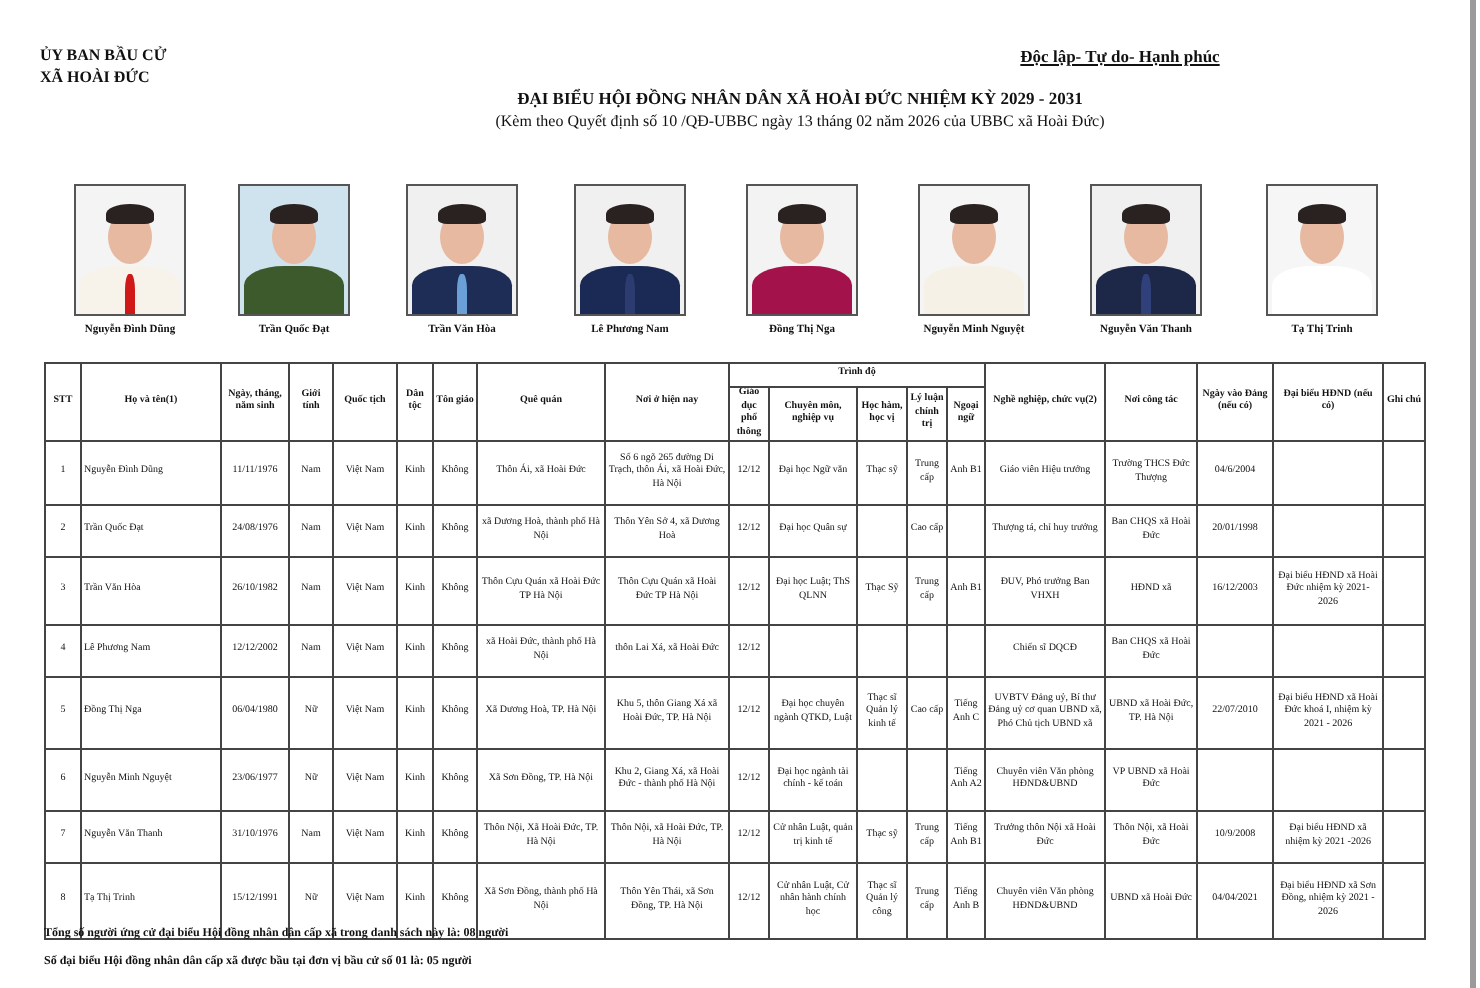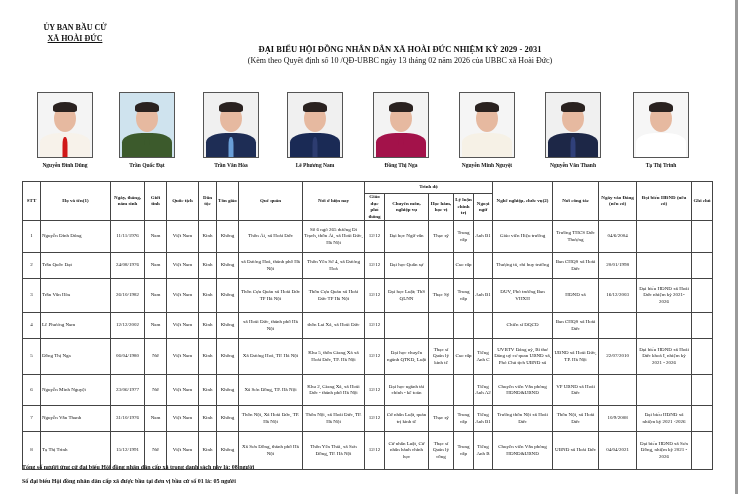--- a/index.html
+++ b/index.html
@@ -1,21 +1,21 @@
 <!DOCTYPE html>
 <html><head>
 <meta charset="utf-8">
 <style>
   html, body { margin:0; padding:0; background:#ffffff; }
   body { width:740px; height:494px; overflow:hidden; position:relative;
          font-family:"Liberation Serif","DejaVu Serif",serif; color:#111; }
   .vline { position:absolute; left:735px; top:0; width:3px; height:494px; background:#9a9a9a; }
-  .hdr-left { position:absolute; left:20px; top:22px; width:110px; text-align:center;
+  .hdr-left { position:absolute; left:20px; top:22px; width:110px; text-align:left;
               font-weight:bold; font-size:8px; line-height:11px; }
-  .hdr-left .u { text-decoration:underline; }
+  .hdr-left .u { }
   .hdr-right { position:absolute; left:430px; top:22px; width:260px; text-align:center;
                font-weight:bold; font-size:8.5px; line-height:12px; }
   .hdr-right .u { text-decoration:underline; }
   .title { position:absolute; left:150px; top:44px; width:500px; text-align:center; }
   .title .t1 { font-weight:bold; font-size:8.5px; line-height:10px; }
   .title .t2 { font-weight:bold; font-size:8.5px; line-height:10px; }
   .title .t3 { font-size:8px; line-height:11px; }
   .title .t4 { font-size:8px; line-height:13px; }
   .photos { position:absolute; left:20px; top:92px; width:690px; height:86px; }
   .photo { position:absolute; top:0; width:90px; text-align:center; }
@@ -33,20 +33,21 @@
 <body>
 
 <div class="vline"></div>
 
 <div class="hdr-left">
   <div>ỦY BAN BẦU CỬ</div>
   <div class="u">XÃ HOÀI ĐỨC</div>
 </div>
 
 <div class="hdr-right">
+  <div class="u">Độc lập- Tự do- Hạnh phúc</div>
 </div>
 
 <div class="title">
   <div class="t2">ĐẠI BIỂU HỘI ĐỒNG NHÂN DÂN XÃ HOÀI ĐỨC NHIỆM KỲ 2029 - 2031</div>
   <div class="t4">(Kèm theo Quyết định số 10 /QĐ-UBBC ngày 13 tháng 02 năm 2026 của UBBC xã Hoài Đức)</div>
 </div>
 
 <div class="photos" id="photos">
     <div class="photo" style="left: 0px;">
       <div class="img" style="background:#f4f4f4">

